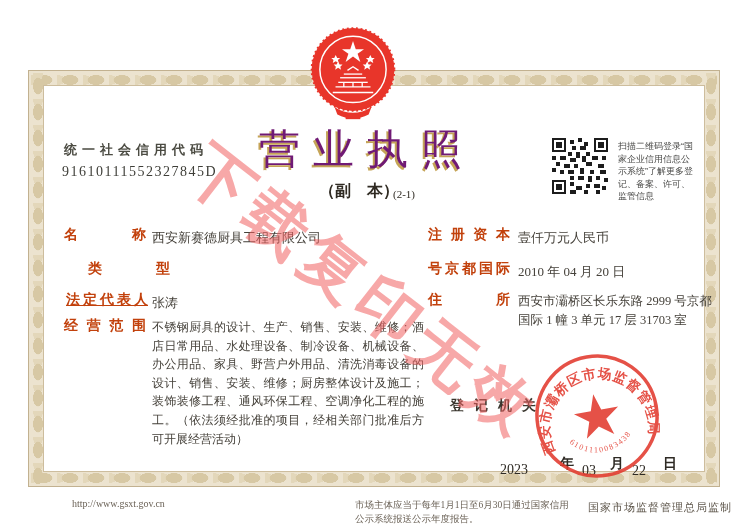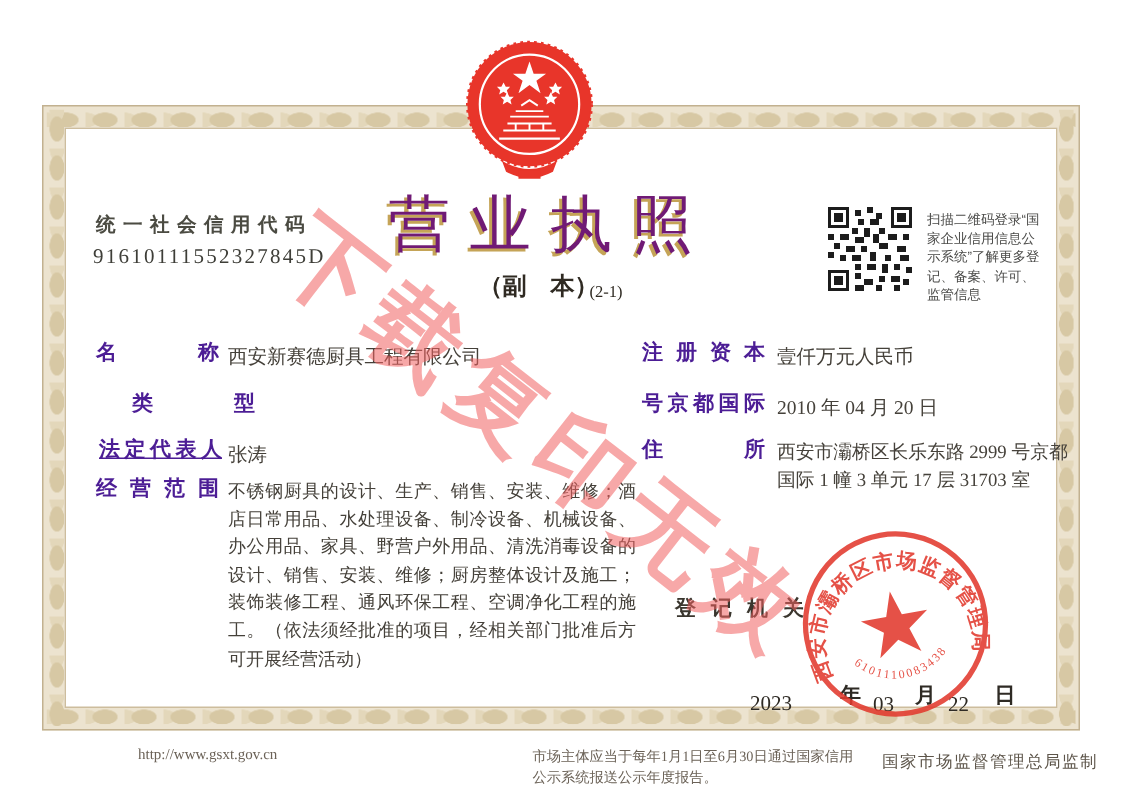--- a/index.html
+++ b/index.html
@@ -32,21 +32,21 @@
          letter-spacing:13px;color:#701a75;text-shadow:-2px 2px 0 rgba(187,148,58,.85);white-space:nowrap;}
   .subtitle{position:absolute;left:242px;top:181px;width:250px;text-align:center;font-size:16px;color:#2f2a22;font-weight:bold;}
   .subtitle .copyno{font-size:11px;font-weight:normal;letter-spacing:0;margin-left:-6px;vertical-align:-2px;}
 
   
   .qr{position:absolute;left:552px;top:138px;width:56px;height:56px;}
   .qr-caption{position:absolute;left:618px;top:140px;width:80px;font-size:9px;line-height:1.4;color:#4a4a48;
               font-family:"Liberation Sans","DejaVu Sans",sans-serif;}
 
   
-  .flabel{position:absolute;width:82px;font-size:14px;font-weight:bold;color:#4c1d95;
+  .flabel{position:absolute;width:82px;font-size:14px;font-weight:bold;color:#c2410c;
           text-align:justify;text-align-last:justify;}
   .fvalue{position:absolute;font-size:13px;color:#45413a;line-height:1.55;}
   .scope{width:272px;font-size:12px;text-align:justify;}
   .addr{width:198px;font-size:12.5px;}
 
   .registrar{position:absolute;left:450px;top:397px;font-size:14px;font-weight:bold;color:#3a362e;letter-spacing:10px;}
 
   
   .seal{position:absolute;left:531px;top:350px;width:132px;height:132px;z-index:6;transform:rotate(-10deg);opacity:.88;}
 
@@ -60,21 +60,21 @@
   .d-day{left:157px;top:11px;}
   .d-dayc{left:188px;top:3px;font-weight:bold;}
 
   
   .watermark{position:absolute;left:222px;top:126px;z-index:5;transform:rotate(38deg);transform-origin:0 0;
              font-size:64px;font-weight:bold;letter-spacing:7px;color:rgba(240,97,97,.55);white-space:nowrap;pointer-events:none;}
 
   
   .footer{position:absolute;left:0;top:494px;width:750px;font-size:10px;color:#6b6257;}
   .f-left{position:absolute;left:30px;top:3px;width:250px;line-height:1.3;}
-  .f-url{margin-left:62px;display:block;}
+  .f-url{margin-left:42px;display:block;}
   .f-mid{position:absolute;left:355px;top:5px;width:220px;line-height:1.45;font-size:9.5px;}
   .f-right{position:absolute;left:588px;top:6px;font-size:11px;letter-spacing:1px;color:#5d554a;}
 </style>
 </head>
 <body>
 
 <div class="page">
 
   <div class="frame">
     <div class="frame-outer"></div>

